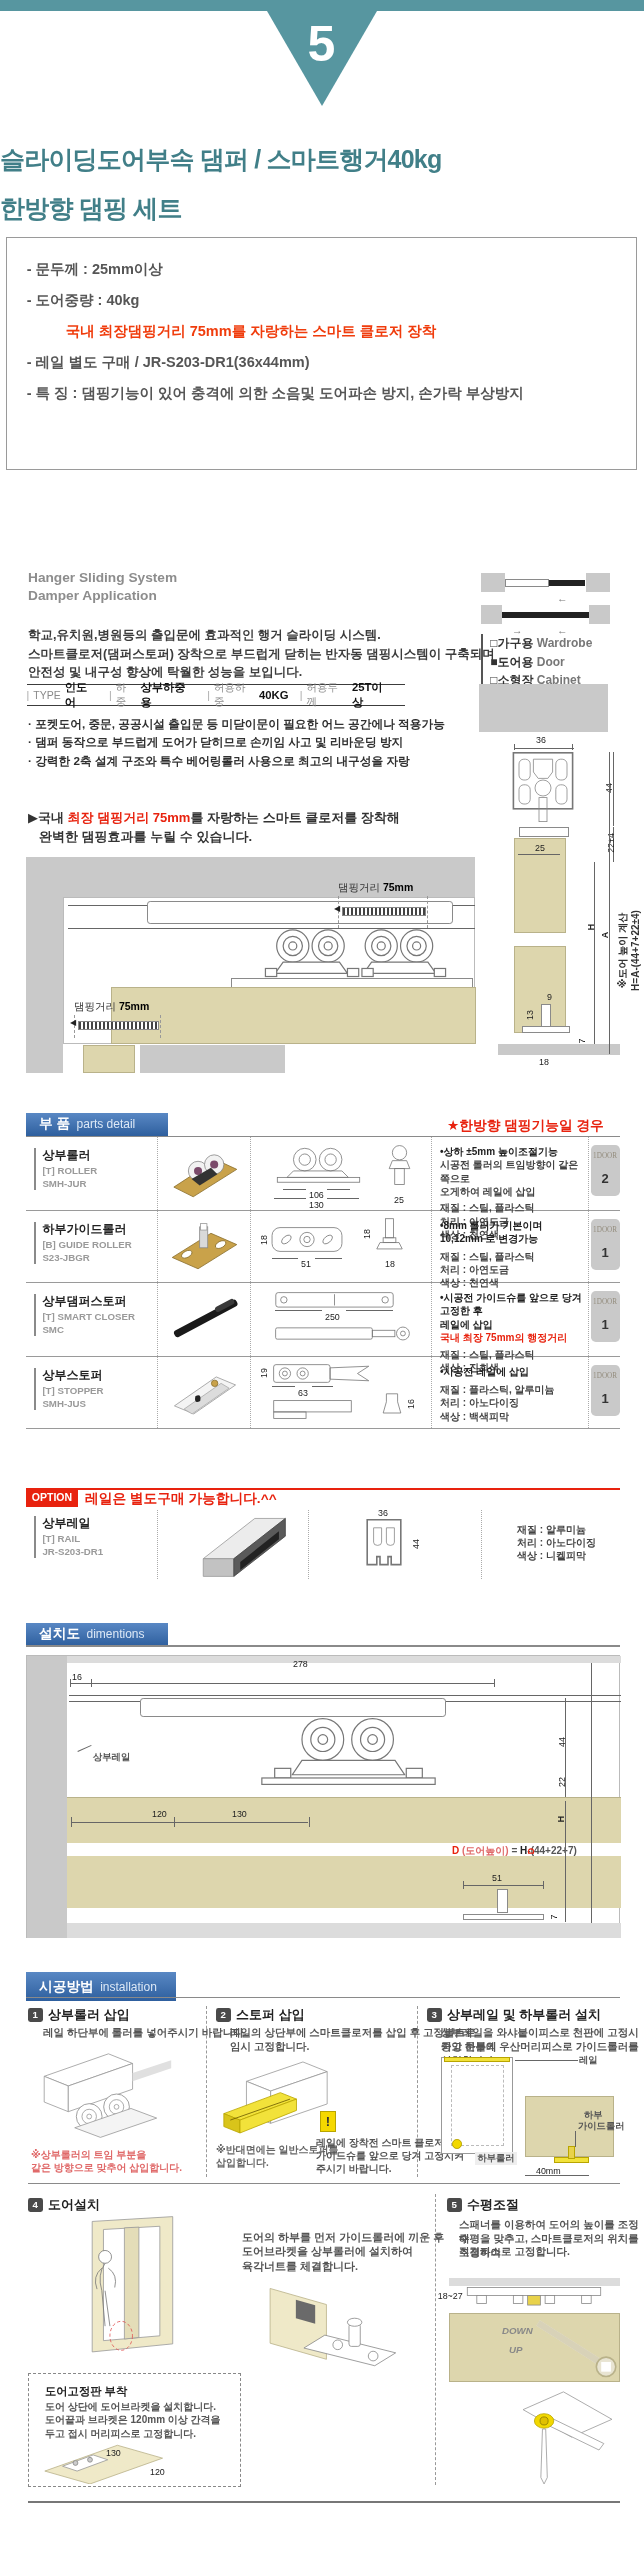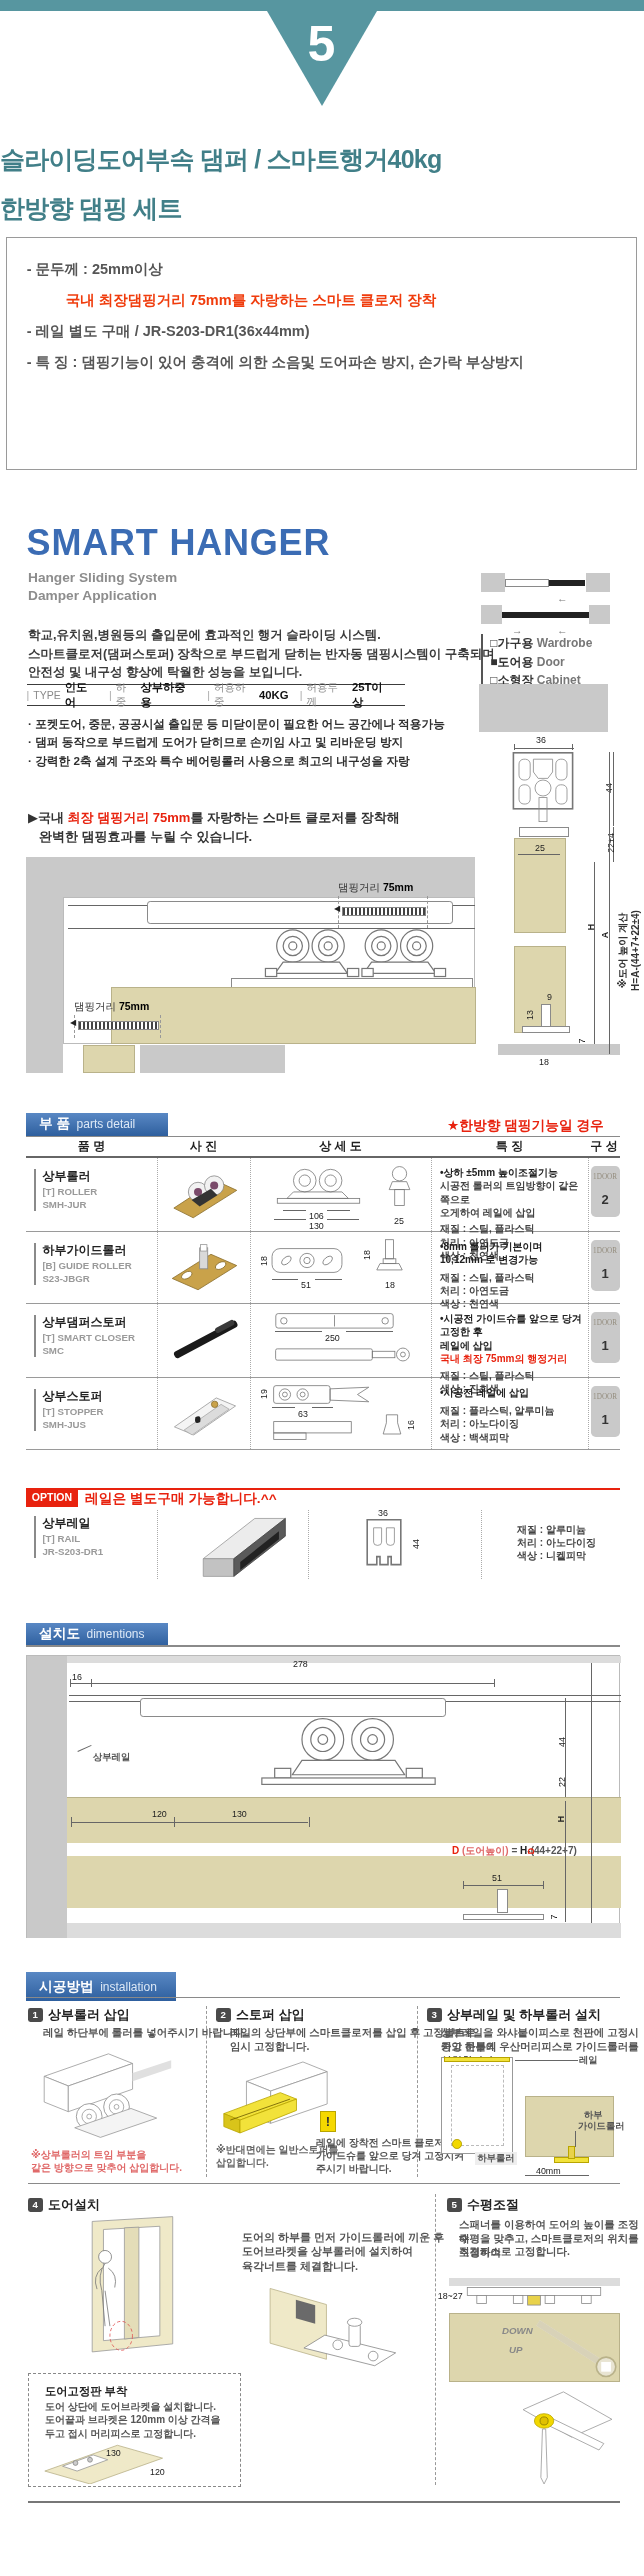--- a/index.html
+++ b/index.html
@@ -83,26 +83,26 @@
 <div class="canvas">
 
   <div class="abs topbar"></div>
   <div class="abs tri"></div>
   <div class="abs stepnum">5</div>
   <div class="abs title" style="top:143px">슬라이딩도어부속 댐퍼 / 스마트행거40kg</div>
   <div class="abs title" style="top:192px">한방향 댐핑 세트</div>
 
   <div class="abs infobox">
     <div>- 문두께 : 25mm이상</div>
+    <div>- 도어중량 : 40kg</div>
     <div class="red1" style="margin-left:39px">국내 최장댐핑거리 75mm를 자랑하는 스마트 클로저 장착</div>
     <div>- 레일 별도 구매 / JR-S203-DR1(36x44mm)</div>
     <div>- 특  징 : 댐핑기능이 있어 충격에 의한 소음및 도어파손 방지, 손가락 부상방지</div>
   </div>
 
-  <div class="abs brand" style="left:26.6px;top:522px">SMART HANGER</div>
   <div class="abs sub" style="left:28px;top:568px">Hanger Sliding System</div>
   <div class="abs sub" style="left:28px;top:586px">Damper Application</div>
 
   <div class="abs" style="left:481px;top:573px;width:129px">
     <div class="abs gray" style="left:0;top:0;width:24px;height:19.3px"></div>
     <div class="abs outline" style="left:24px;top:5.6px;width:44px;height:8.9px"></div>
     <div class="abs" style="left:68px;top:7.2px;width:36px;height:5.6px;background:#222"></div>
     <div class="abs gray" style="left:105px;top:0;width:24px;height:19.3px"></div>
     <div class="abs" style="left:76px;top:19.3px;color:#777;font-size:10.5px">←</div>
   </div>
@@ -243,27 +243,20 @@
   </div>
 
   <div class="abs bluehead" style="left:26px;top:1113px;width:142px;height:22.5px">
     <span>부 품</span>
       <span class="en">parts detail</span>
   </div>
   <div class="abs red2" style="left:447px;top:1117px;font-size:13.7px;font-weight:bold">★한방향 댐핑기능일 경우</div>
   <div class="abs rule" style="left:26px;top:1136px;width:594px;height:0.8px"></div>
 
   <div class="abs ptable">
-    <div class="prow phead">
-      <div class="pc pc1">품 명</div>
-      <div class="pc pc2">사 진</div>
-      <div class="pc pc3">상 세 도</div>
-      <div class="pc pc4">특 징</div>
-      <div class="pc pc5">구 성</div>
-    </div>
 
     <div class="prow" style="height:74px">
       <div class="pc pc1">
           <div class="namewrap">
         <div class="pname">상부롤러</div>
         <div class="pcode">[T] ROLLER</div>
         <div class="pcode">SMH-JUR</div>
       </div>
         </div>
       <div class="pc pc2">

